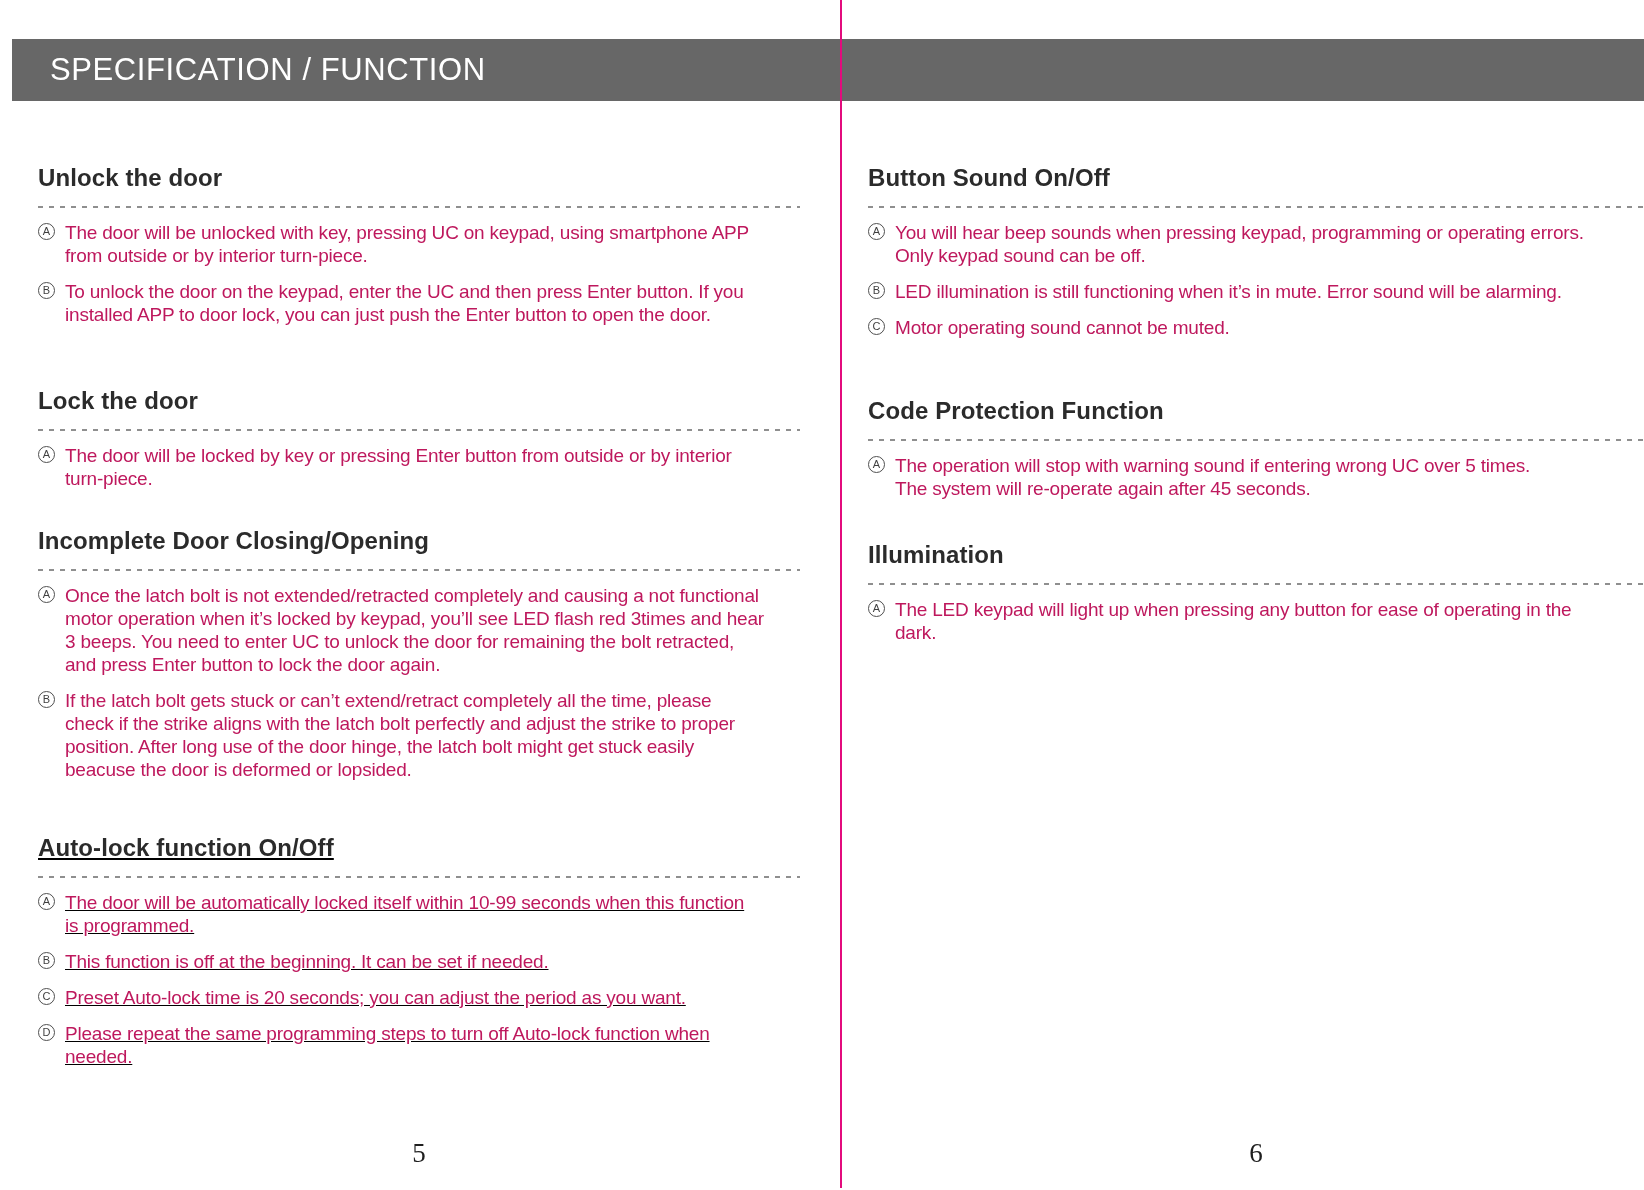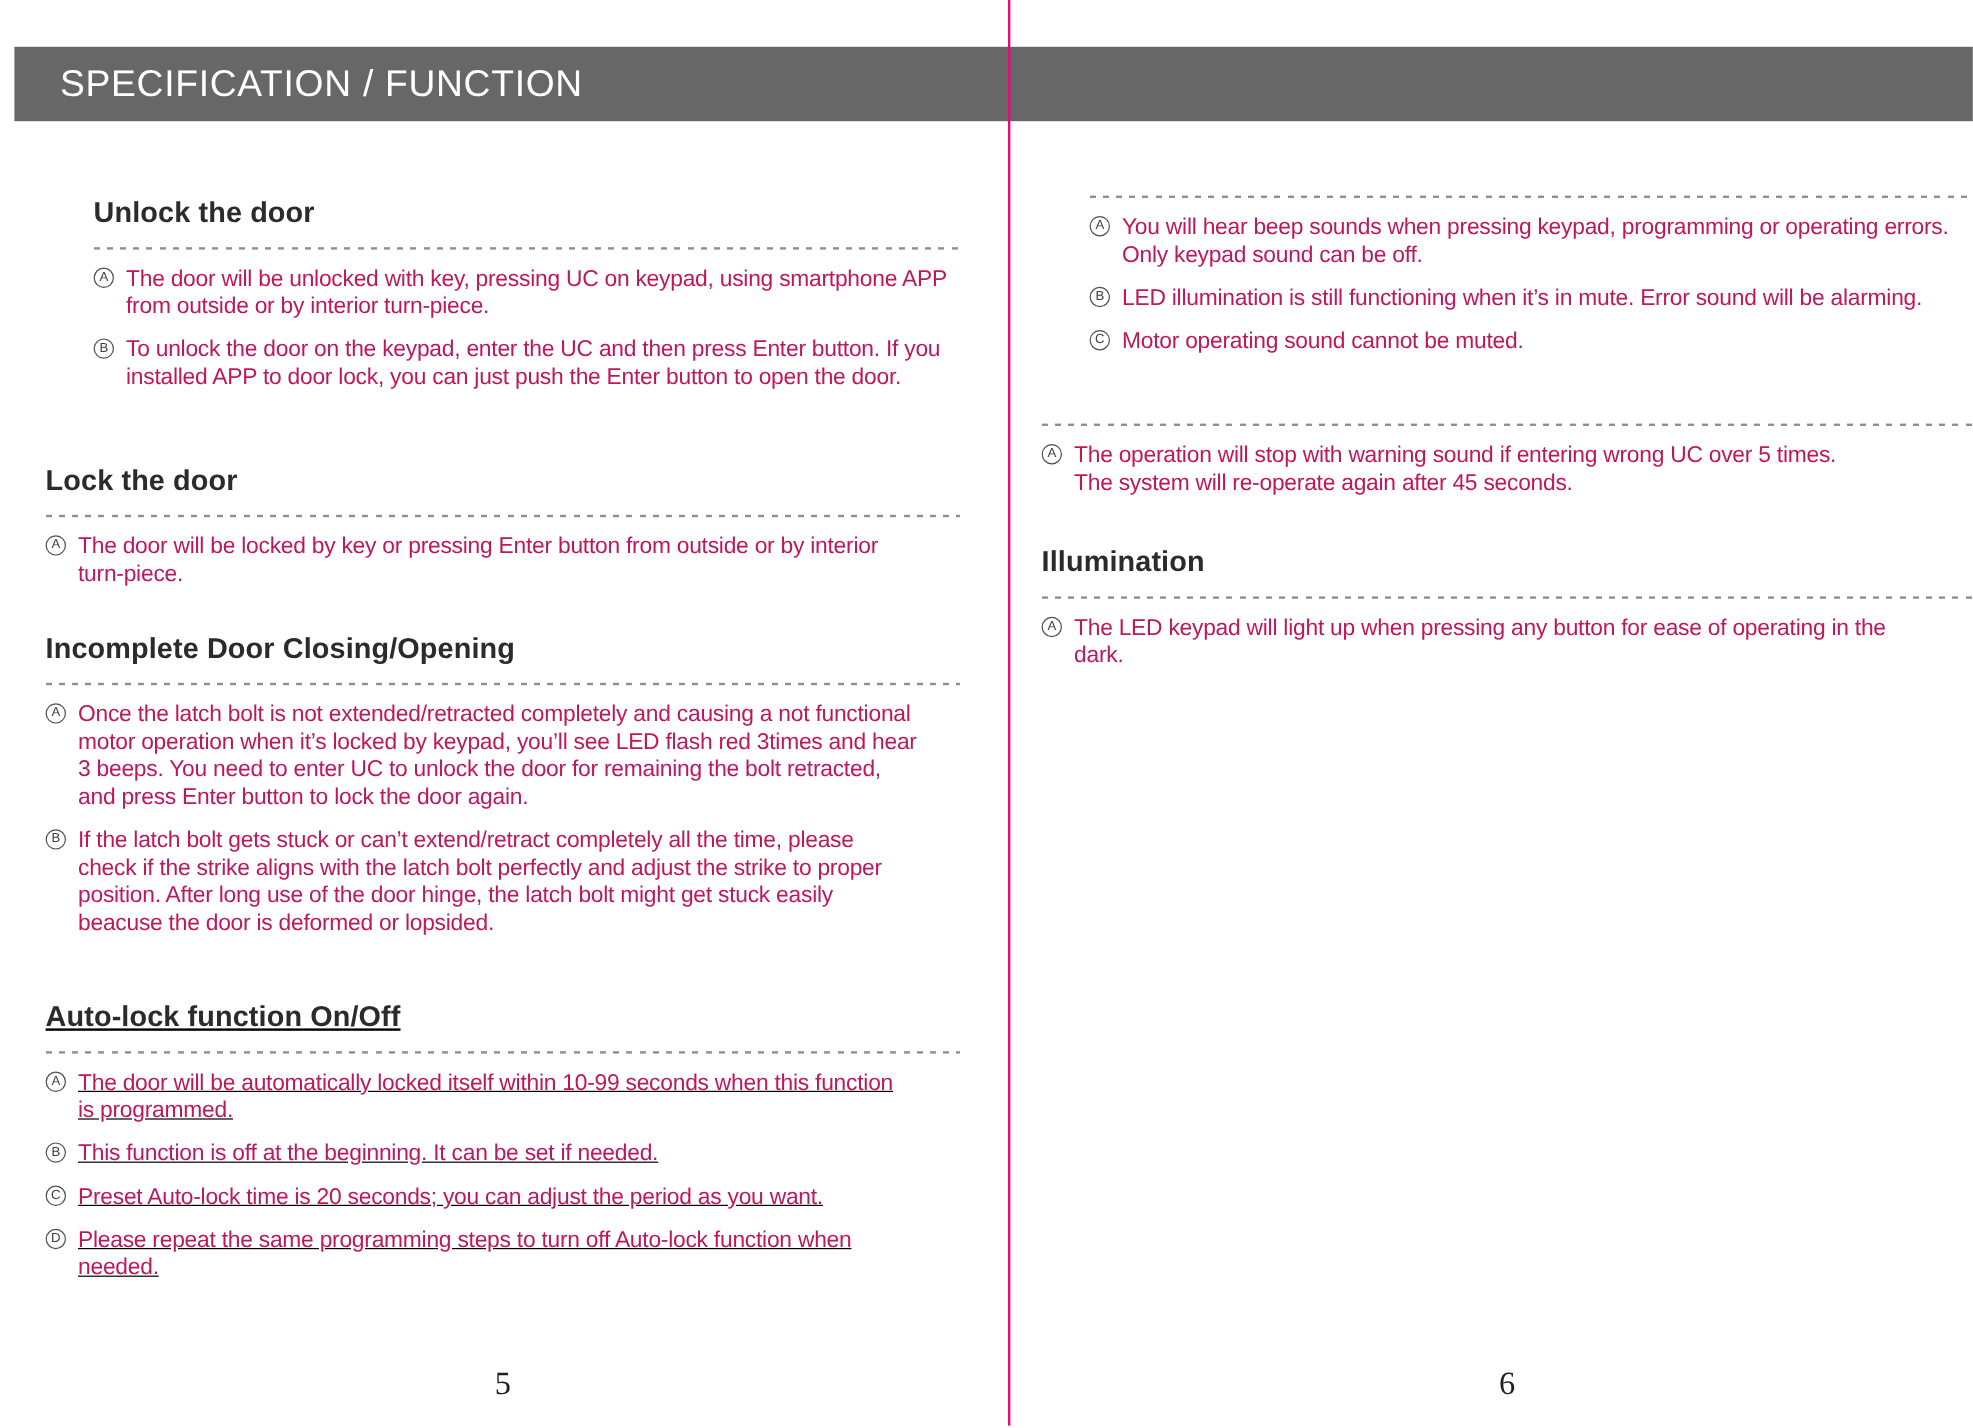--- a/index.html
+++ b/index.html
@@ -31,21 +31,21 @@
     background: #e30b7d;
     z-index: 5;
   }
 
   
   .col { position: absolute; top: 101px; }
   .col-left  { left: 38px;  width: 762px; }
   .col-right { left: 868px; width: 776px; }
 
   section { display: block; }
-  .mt62 { margin-top: 62px; margin-left: 40px; }
+  .mt62 { margin-top: 62px; }
   .mt60 { margin-top: 60px; }
   .mt57 { margin-top: 57px; }
   .mt52 { margin-top: 52px; text-decoration: underline; }
   .mt40 { margin-top: 40px; }
   .mt36 { margin-top: 36px; }
 
   .sec-title {
     margin: 0;
     font-size: 24px; line-height: 30px;
     font-weight: 700; letter-spacing: 0.1px;
@@ -165,37 +165,39 @@
       <p class="txt">Please repeat the same programming steps to turn off Auto-lock function when
 needed.</p>
     </div>
   </section>
 
 </main>
 
 <main class="col col-right">
 
   <section class="mt62">
+    <h2 class="sec-title">Button Sound On/Off</h2>
     <div class="rule"></div>
     <div class="item">
       <span class="marker">A</span>
       <p class="txt">You will hear beep sounds when pressing keypad, programming or operating errors.
 Only keypad sound can be off.</p>
     </div>
     <div class="item">
       <span class="marker">B</span>
       <p class="txt">LED illumination is still functioning when it’s in mute. Error sound will be alarming.</p>
     </div>
     <div class="item">
       <span class="marker">C</span>
       <p class="txt">Motor operating sound cannot be muted.</p>
     </div>
   </section>
 
   <section class="mt57">
+    <h2 class="sec-title">Code Protection Function</h2>
     <div class="rule"></div>
     <div class="item">
       <span class="marker">A</span>
       <p class="txt">The operation will stop with warning sound if entering wrong UC over 5 times.
 The system will re-operate again after 45 seconds.</p>
     </div>
   </section>
 
   <section class="mt40">
     <h2 class="sec-title">Illumination</h2>

